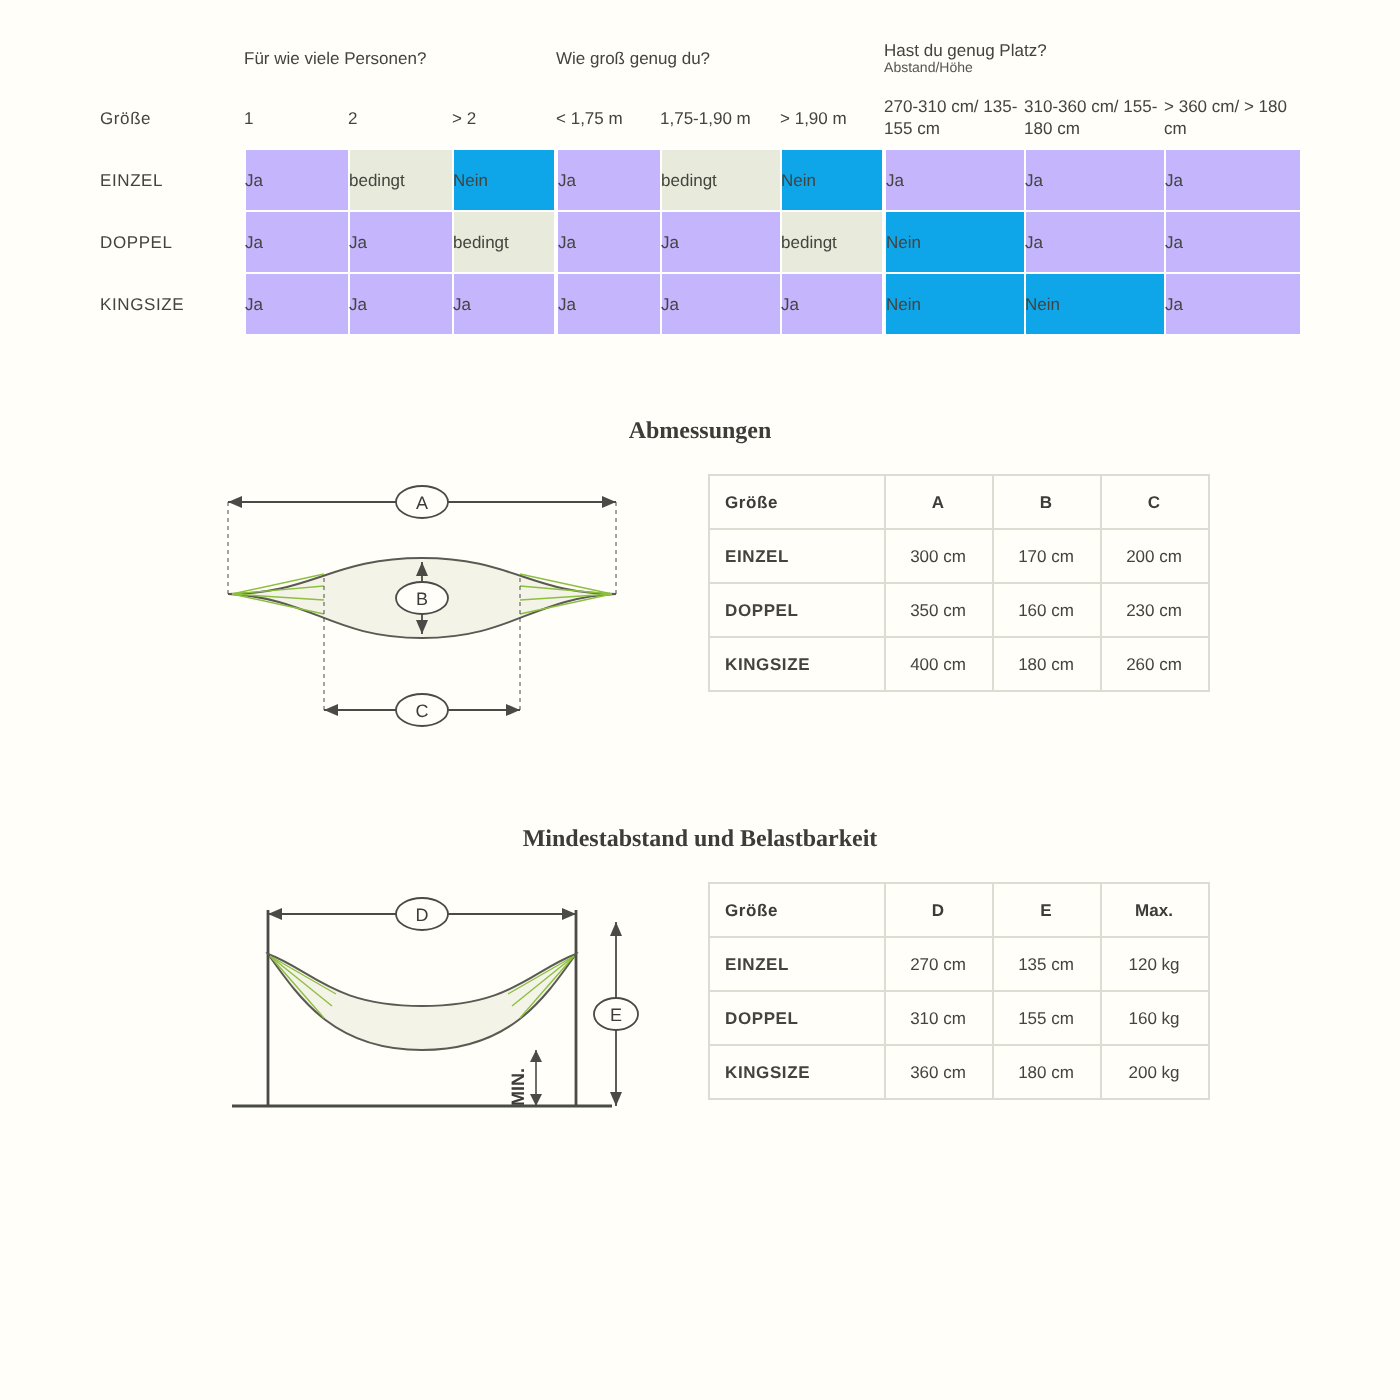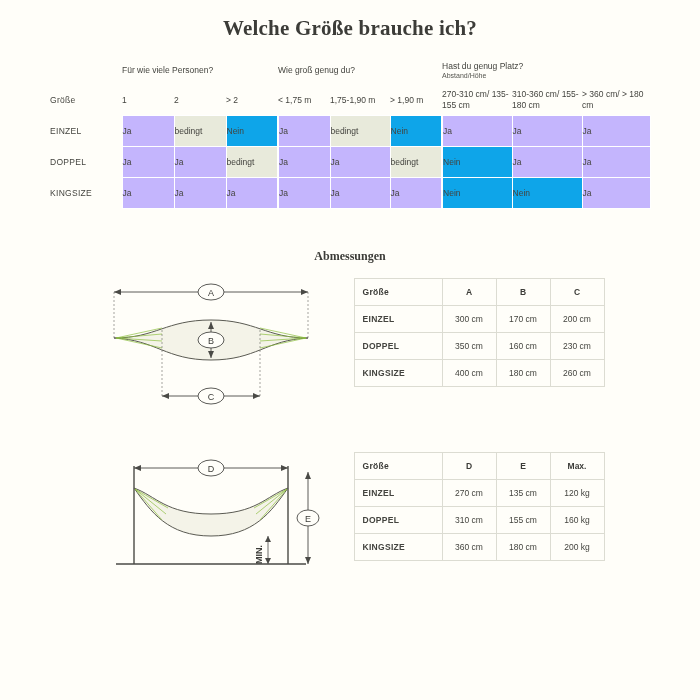--- a/index.html
+++ b/index.html
@@ -165,21 +165,20 @@
     font-family: "Liberation Sans", sans-serif;
     font-size: 9px;
     fill: #3c3c38;
   }
 </style>
 </head>
 <body>
 
 <div class="page">
 
-  <h1 class="title">Welche Größe brauche ich?</h1>
 
   <div class="matrix-wrap">
     <table class="matrix">
       <colgroup>
         <col style="width:72px">
         <col style="width:52px">
           <col style="width:52px">
           <col style="width:52px">
         <col style="width:52px">
           <col style="width:60px">
@@ -329,20 +328,21 @@
           <td>400 cm</td>
           <td>180 cm</td>
           <td>260 cm</td>
         </tr>
       </tbody>
         </table>
     </div>
   </div>
 
   <div class="dim-section" style="margin-top:30px;">
+    <h2 class="section-title">Mindestabstand und Belastbarkeit</h2>
     <div class="dim-inner">
       <div class="drawing">
         <svg width="230" height="120" viewBox="0 0 230 120">
 
           <line x1="38" y1="14" x2="38" y2="112" stroke="#4a4a46" stroke-width="1.4"></line>
           <line x1="192" y1="14" x2="192" y2="112" stroke="#4a4a46" stroke-width="1.4"></line>
           <line x1="20" y1="112" x2="210" y2="112" stroke="#4a4a46" stroke-width="1.4"></line>
 
           <path d="M38 36 C 60 44, 70 62, 115 62 C 160 62, 170 44, 192 36
                    C 175 60, 158 84, 115 84 C 72 84, 55 60, 38 36 Z" fill="#f4f3e8" stroke="#5a5a52" stroke-width="1"></path>

